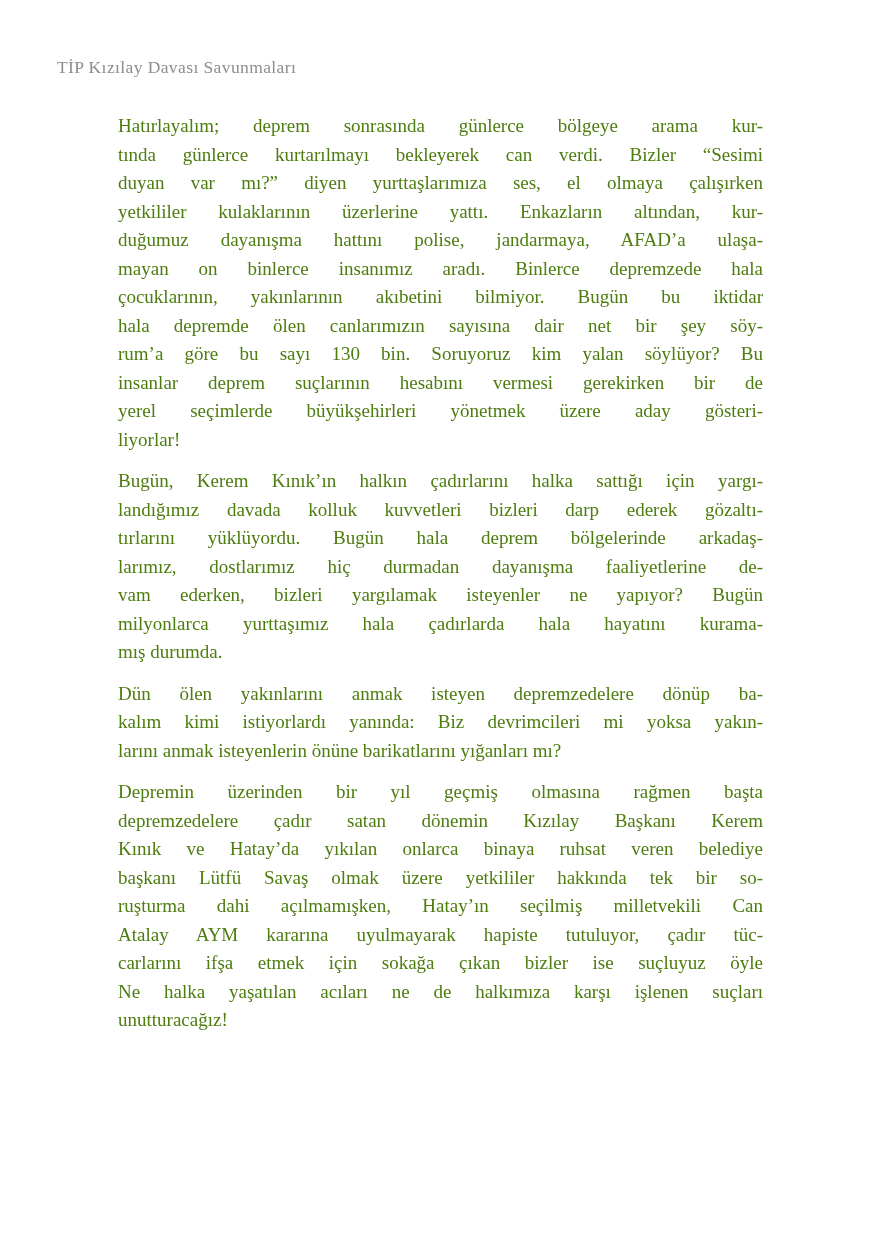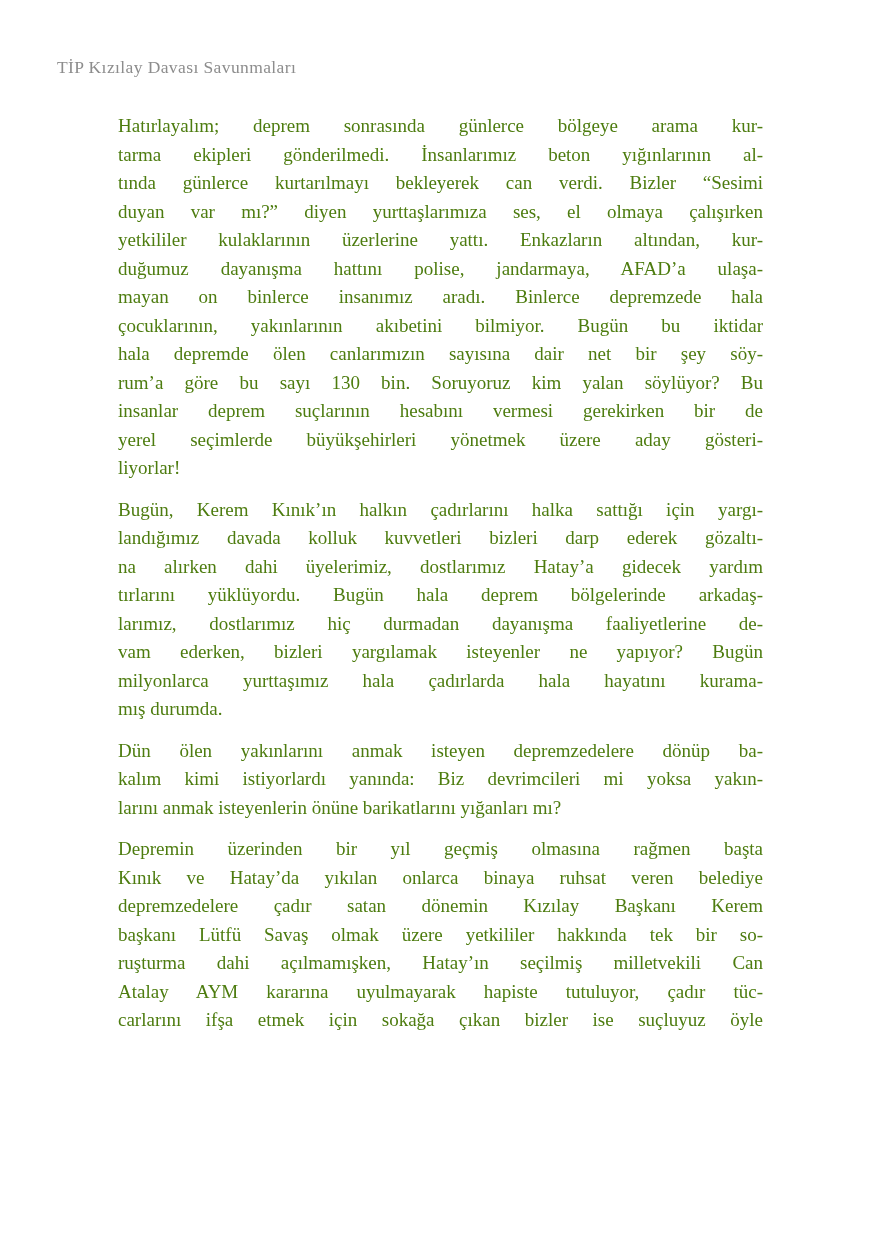--- a/index.html
+++ b/index.html
@@ -55,52 +55,50 @@
 </style>
 </head>
 <body>
 
 <div class="page">
   <div class="running-header">TİP Kızılay Davası Savunmaları</div>
 
   <div class="document-body">
       <div class="paragraph">
         <div class="line">Hatırlayalım; deprem sonrasında günlerce bölgeye arama kur-</div>
-        <div class="line">tarma ekipleri gönderilmedi. İnsanlarımız beton yığınlarının al-</div>
         <div class="line">tında günlerce kurtarılmayı bekleyerek can verdi. Bizler “Sesimi</div>
         <div class="line">duyan var mı?” diyen yurttaşlarımıza ses, el olmaya çalışırken</div>
         <div class="line">yetkililer kulaklarının üzerlerine yattı. Enkazların altından, kur-</div>
         <div class="line">duğumuz dayanışma hattını polise, jandarmaya, AFAD’a ulaşa-</div>
         <div class="line">mayan on binlerce insanımız aradı. Binlerce depremzede hala</div>
         <div class="line">çocuklarının, yakınlarının akıbetini bilmiyor. Bugün bu iktidar</div>
         <div class="line">hala depremde ölen canlarımızın sayısına dair net bir şey söy-</div>
         <div class="line">rum’a göre bu sayı 130 bin. Soruyoruz kim yalan söylüyor? Bu</div>
         <div class="line">insanlar deprem suçlarının hesabını vermesi gerekirken bir de</div>
         <div class="line">yerel seçimlerde büyükşehirleri yönetmek üzere aday gösteri-</div>
         <div class="line last">liyorlar!</div>
       </div>
       <div class="paragraph">
         <div class="line">Bugün, Kerem Kınık’ın halkın çadırlarını halka sattığı için yargı-</div>
         <div class="line">landığımız davada kolluk kuvvetleri bizleri darp ederek gözaltı-</div>
-        <div class="line">na alırken dahi üyelerimiz, dostlarımız Hatay’a gidecek yardım</div>
         <div class="line">tırlarını yüklüyordu. Bugün hala deprem bölgelerinde arkadaş-</div>
         <div class="line">larımız, dostlarımız hiç durmadan dayanışma faaliyetlerine de-</div>
         <div class="line">vam ederken, bizleri yargılamak isteyenler ne yapıyor? Bugün</div>
         <div class="line">milyonlarca yurttaşımız hala çadırlarda hala hayatını kurama-</div>
         <div class="line last">mış durumda.</div>
       </div>
       <div class="paragraph">
         <div class="line">Dün ölen yakınlarını anmak isteyen depremzedelere dönüp ba-</div>
         <div class="line">kalım kimi istiyorlardı yanında: Biz devrimcileri mi yoksa yakın-</div>
         <div class="line last">larını anmak isteyenlerin önüne barikatlarını yığanları mı?</div>
       </div>
       <div class="paragraph">
         <div class="line">Depremin üzerinden bir yıl geçmiş olmasına rağmen başta</div>
+        <div class="line">depremzedelere çadır satan dönemin Kızılay Başkanı Kerem</div>
         <div class="line">Kınık ve Hatay’da yıkılan onlarca binaya ruhsat veren belediye</div>
-        <div class="line">depremzedelere çadır satan dönemin Kızılay Başkanı Kerem</div>
         <div class="line">başkanı Lütfü Savaş olmak üzere yetkililer hakkında tek bir so-</div>
         <div class="line">ruşturma dahi açılmamışken, Hatay’ın seçilmiş milletvekili Can</div>
         <div class="line">Atalay AYM kararına uyulmayarak hapiste tutuluyor, çadır tüc-</div>
         <div class="line">carlarını ifşa etmek için sokağa çıkan bizler ise suçluyuz öyle</div>
         <div class="line">Ne halka yaşatılan acıları ne de halkımıza karşı işlenen suçları</div>
         <div class="line last">unutturacağız!</div>
       </div>
     </div>
 
   <div class="page-number">6</div>

